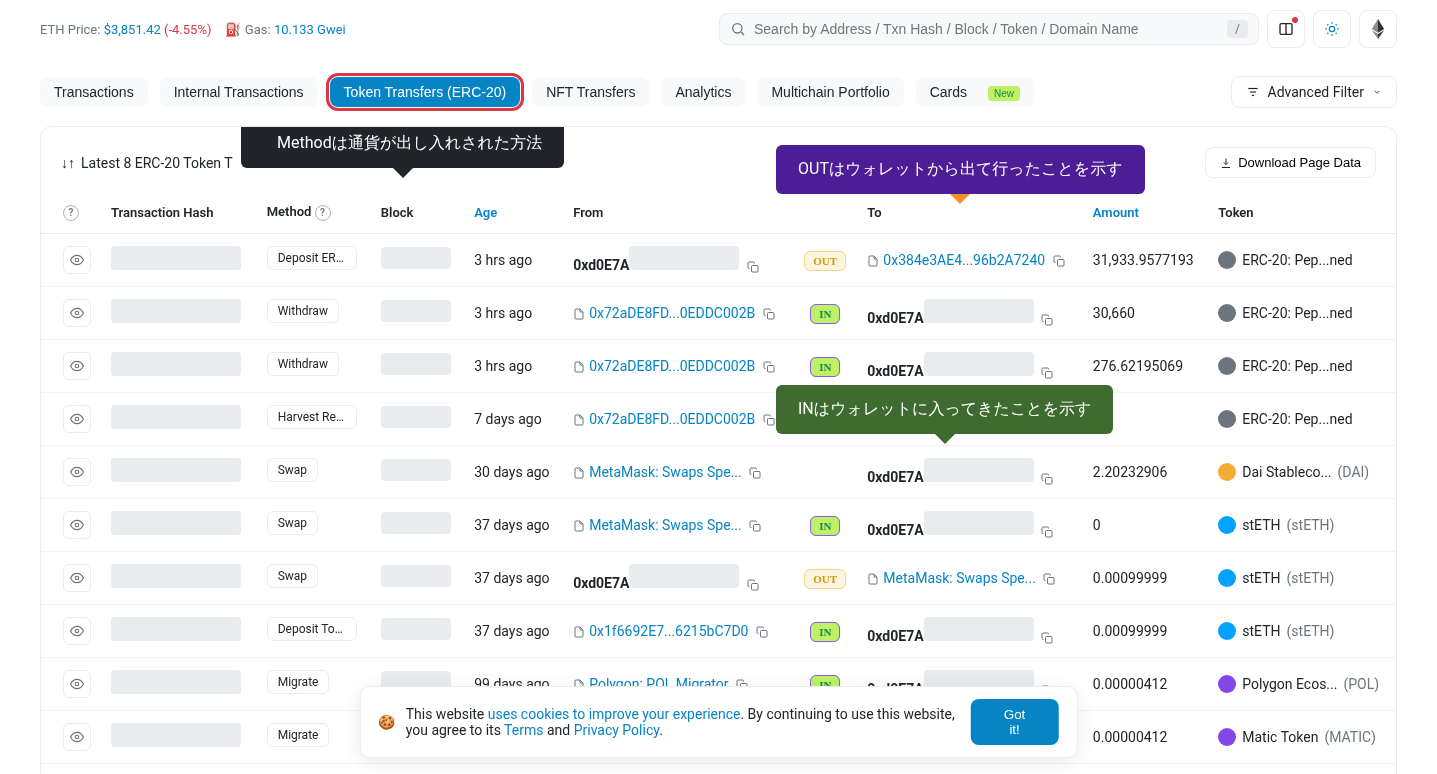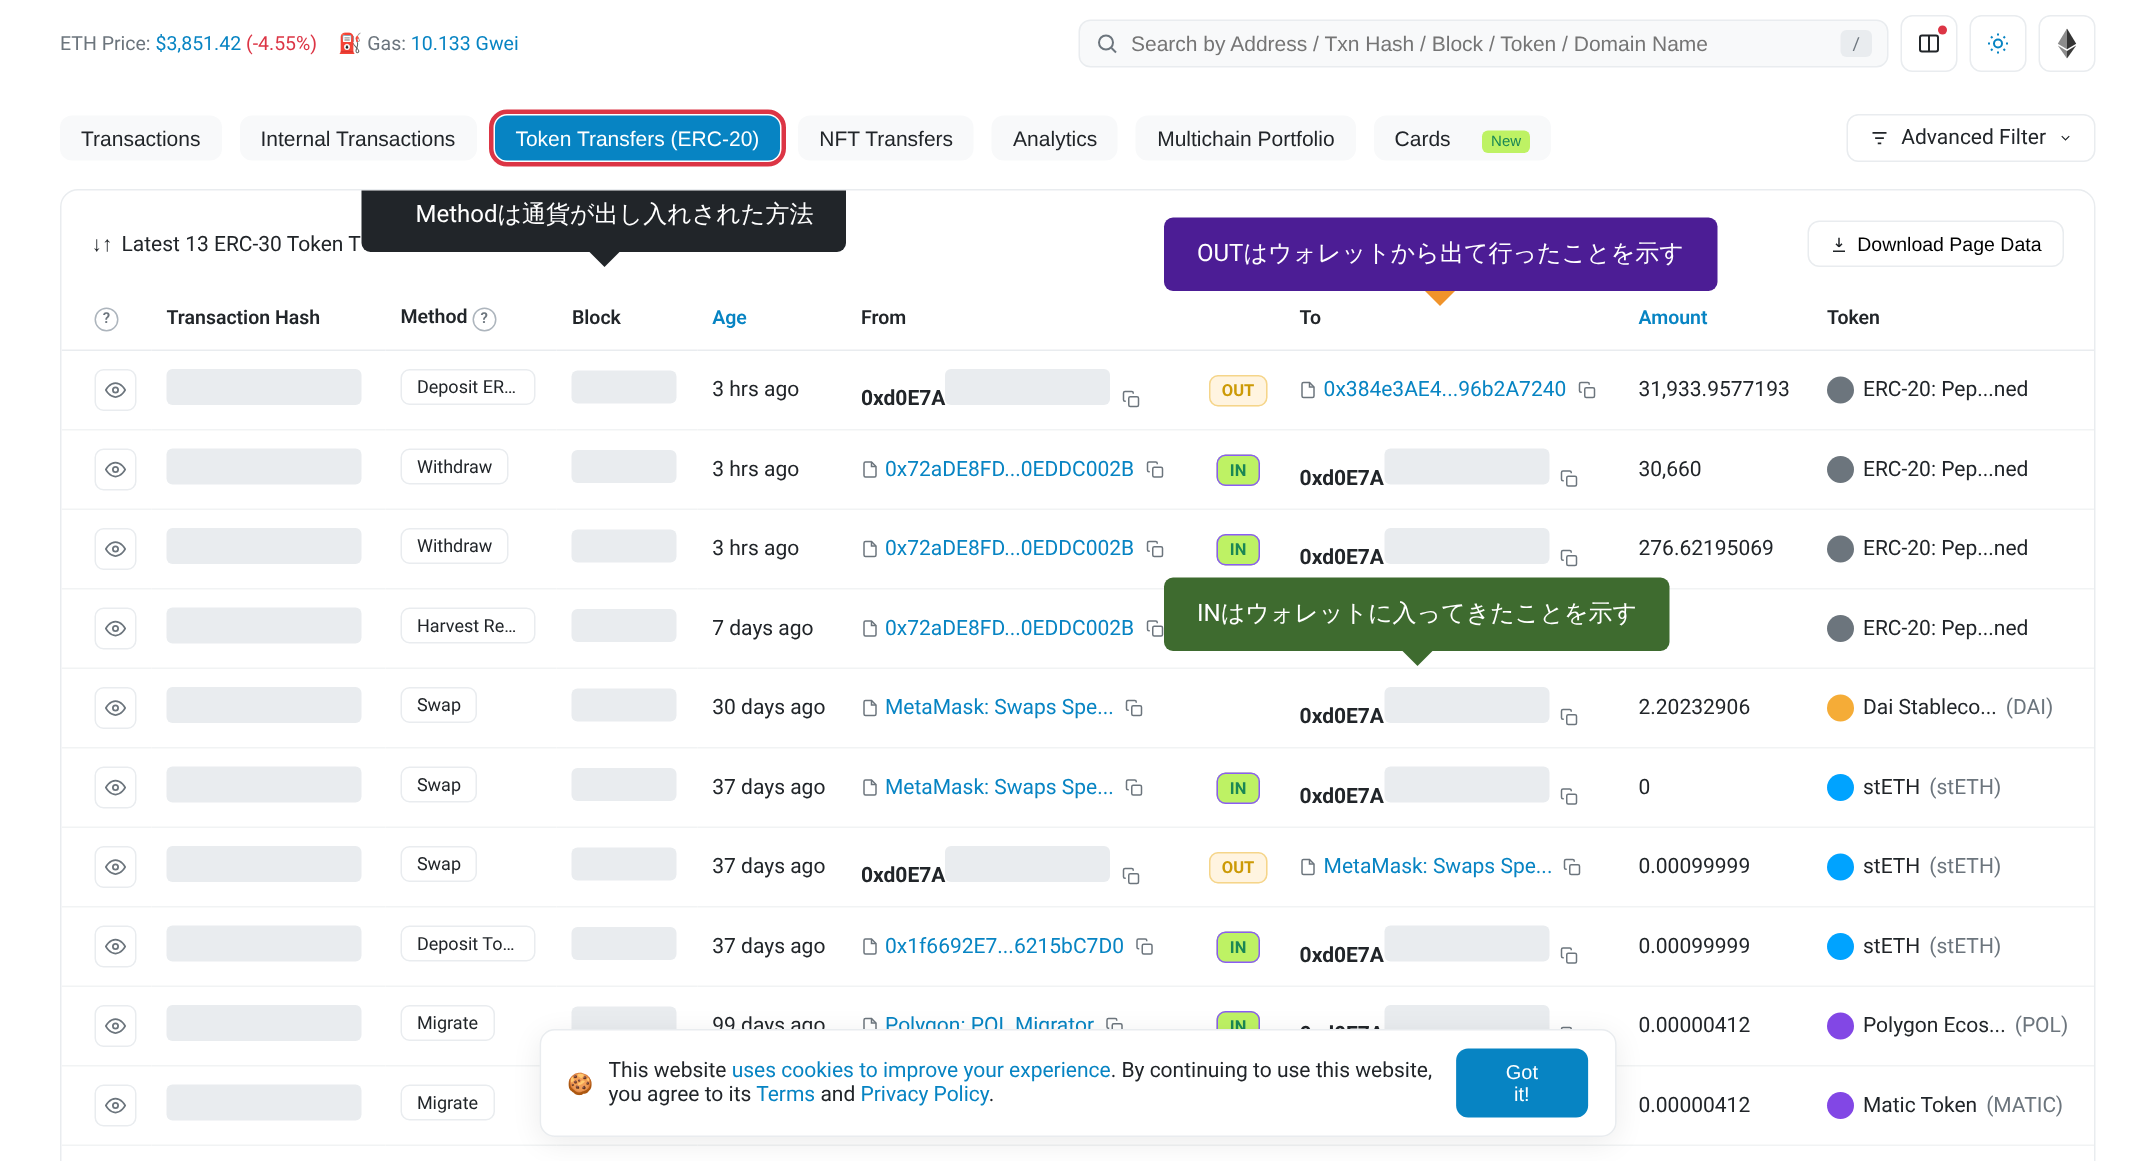--- a/index.html
+++ b/index.html
@@ -33,21 +33,21 @@
 tbody td:first-child { padding-left: 22px; }
 .eye-btn { width: 28px; height: 28px; border: 1px solid #e9ecef; border-radius: 6px; display: inline-flex; align-items: center; justify-content: center; background: #fff; cursor: pointer; color: #6c757d; }
 .redact { background: #e9ecef; border-radius: 4px; display: inline-block; min-width: 130px; height: 24px; }
 .redact.sm { min-width: 70px; height: 22px; }
 .redact.addr { min-width: 110px; }
 .method-pill { border: 1px solid #e9ecef; border-radius: 6px; padding: 4px 10px; font-size: 12px; white-space: nowrap; overflow: hidden; text-overflow: ellipsis; max-width: 90px; display: inline-block; }
 .addr-link { color: #0784c3; text-decoration: none; }
 .addr-plain { color: #212529; font-weight: bold; }
 .file-icon, .copy-icon { color: #6c757d; font-size: 12px; margin-left: 4px; cursor: pointer; }
 .file-icon.pre { margin-right: 4px; margin-left: 0; }
-.dir-badge { padding: 3px 8px; border-radius: 6px; font-size: 11px; font-weight: 700; }
+.dir-badge { padding: 3px 8px; border-radius: 6px; font-size: 11px; font-weight: 700; font-family: Liberation Serif, serif; }
 .dir-badge.in { background: #bef264; color: #1a8754; border: 1px solid #8b5cf6; }
 .dir-badge.out { background: #fff4e0; color: #cc9a06; border: 1px solid #f5d58a; }
 .token-cell { display: flex; align-items: center; gap: 6px; }
 .token-icon { width: 18px; height: 18px; border-radius: 50%; display: inline-block; flex-shrink: 0; }
 .token-sym { color: #6c757d; }
 .help-icon { display: inline-flex; width: 16px; height: 16px; border: 1px solid #adb5bd; color: #6c757d; border-radius: 50%; align-items: center; justify-content: center; font-size: 10px; }
 .annotation { position: absolute; background: #212529; color: #fff; padding: 14px 22px; border-radius: 6px; font-size: 16px; z-index: 10; }
 .annotation::after { content: ''; position: absolute; left: 50%; transform: translateX(-50%); bottom: -10px; border: 10px solid transparent; border-top-color: #212529; border-bottom: none; }
 .annotation.orange { background: #4c1d95; }
 .annotation.orange::after { border-top-color: #f0932b; }
@@ -135,21 +135,21 @@
     </div>
   </div>
 
   <div class="panel">
     <div class="annotation" style="top:-8px;left:200px;padding-left:36px;">Methodは通貨が出し入れされた方法</div>
     <div class="annotation orange" style="top:18px;left:735px;">OUTはウォレットから出て行ったことを示す</div>
     <div class="annotation green" style="top:258px;left:735px;">INはウォレットに入ってきたことを示す</div>
 
     <div class="panel-top">
       <span class="sort-icon">↓↑</span>
-      <span class="panel-title">Latest 13 ERC-30 Token T</span>
+      <span class="panel-title">Latest 8 ERC-20 Token T</span>
       <button class="dl-btn">
         <svg width="12" height="12" viewBox="0 0 24 24" fill="none" stroke="#212529" stroke-width="2">
             <path d="M12 3v12m0 0l-4-4m4 4l4-4M4 21h16"></path>
           </svg>
         <span>Download Page Data</span>
       </button>
     </div>
 
     <table>
       <thead>

